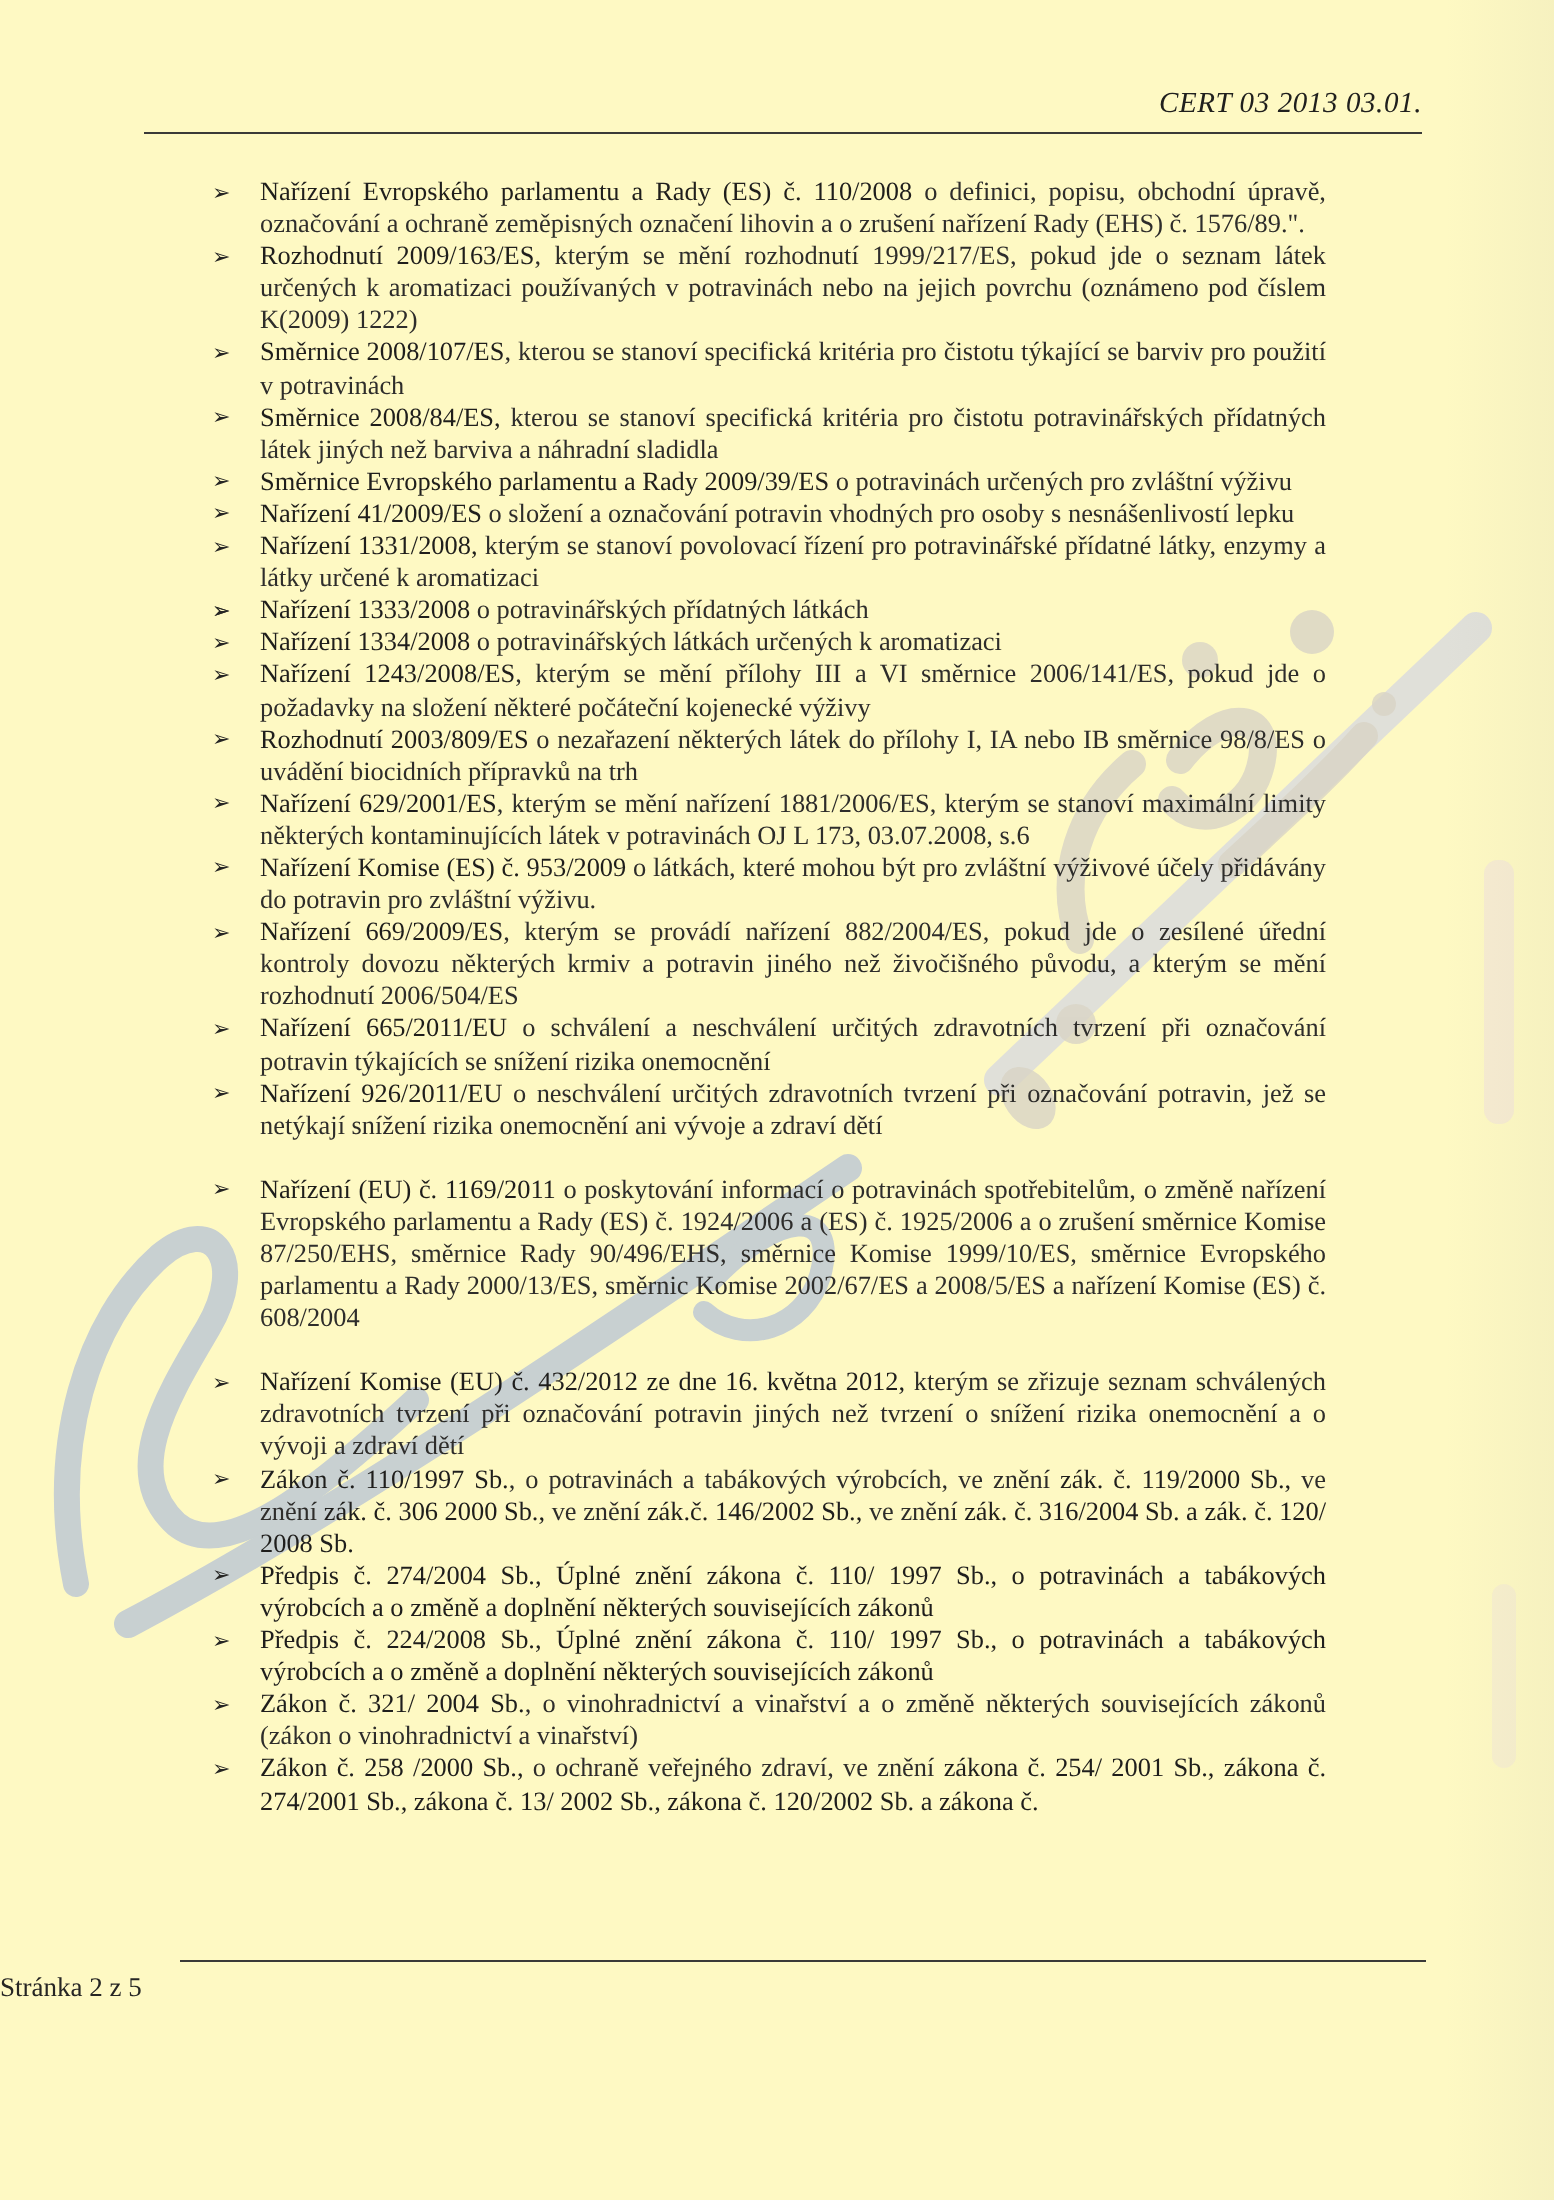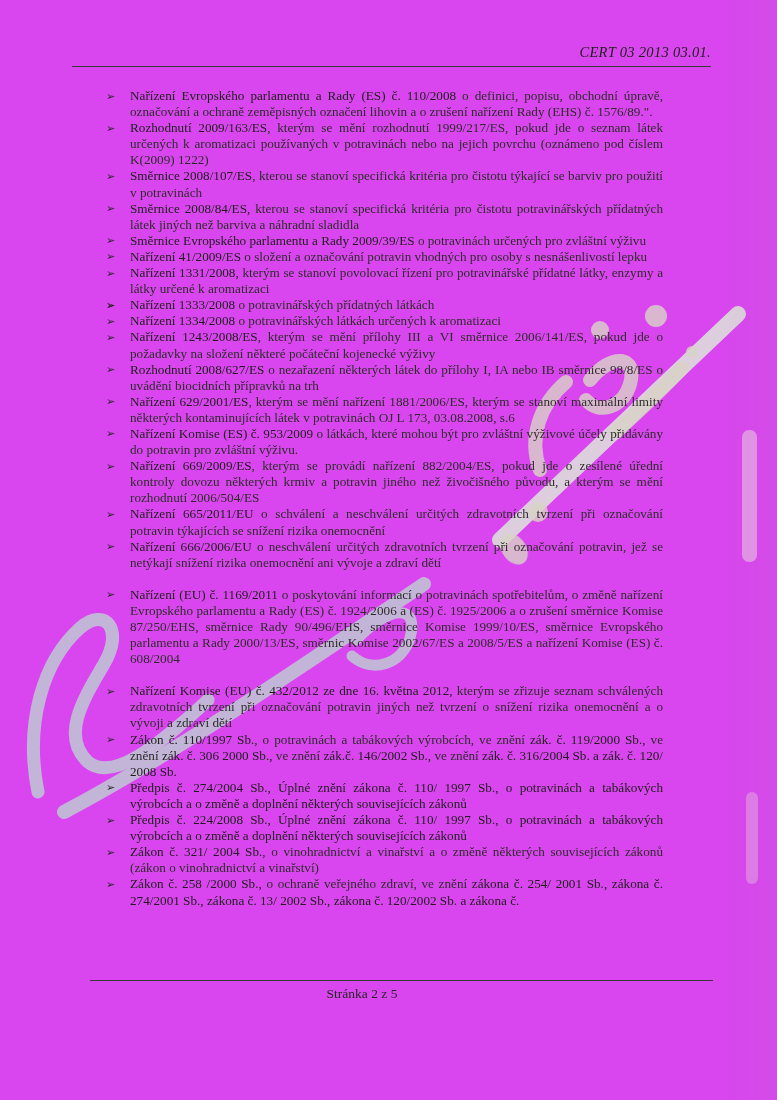--- a/index.html
+++ b/index.html
@@ -1,30 +1,30 @@
 <!DOCTYPE html>
 <html lang="cs"><head>
 <meta charset="utf-8">
 <style>
   html,body{margin:0;padding:0;}
   body{width:777px;height:1100px;background:#e9e9e7;font-family:"Liberation Serif","DejaVu Serif",serif;}
-  .page{position:relative;width:777px;height:1100px;background:#d946ef;overflow:hidden;}
+  .page{position:relative;width:777px;height:1100px;background:#fef9c3;overflow:hidden;}
   .page::after{content:"";position:absolute;inset:0;pointer-events:none;
     background:linear-gradient(to right, rgba(0,0,0,0) 93%, rgba(150,150,150,0.08));}
   .wm{position:absolute;left:0;top:0;z-index:0;pointer-events:none;}
   .hdr{position:absolute;top:44px;right:66px;z-index:1;font-style:italic;font-size:14.5px;color:#20201e;letter-spacing:.3px;}
   .hrule{position:absolute;top:66px;left:72px;right:66px;z-index:1;border-top:1.8px solid #3a3a38;}
   .content{position:absolute;top:88px;left:103px;width:560px;z-index:1;
     font-size:13.2px;line-height:16.1px;color:#2e2d2b;}
   .item{position:relative;padding-left:27px;text-align:justify;}
   .item.gap{margin-top:16px;}
   .bullet{position:absolute;left:3px;top:0.5px;font-size:11px;color:#262624;font-family:"DejaVu Sans",sans-serif;}
   .bb{font-weight:normal;color:#1f1e1c;}
   .frule{position:absolute;top:980px;left:90px;right:64px;z-index:1;border-top:1.6px solid #3a3a38;}
-  .ftr{position:absolute;top:986px;left:0;width:724px;z-index:1;text-align:center;font-size:13.5px;color:#262624;}
+  .ftr{position:absolute;top:986px;left:0;width:724px;z-index:1;font-size:13.5px;color:#262624;}
 </style>
 </head>
 <body>
 
 <div class="page">
 
   <svg class="wm" width="777" height="1100" viewBox="0 0 777 1100" aria-hidden="true">
     <g stroke-linecap="round" fill="none">
 
       <path d="M500,540 L738,314" stroke="#dddddb" stroke-width="16" opacity="0.9"></path>
@@ -61,26 +61,26 @@
       <div class="item"><span class="bullet">➢</span><span><span class="bb">Rozhodnutí 2009/163/ES</span><span>, kterým se mění rozhodnutí 1999/217/ES, pokud jde o seznam látek určených k aromatizaci používaných v potravinách nebo na jejich povrchu (oznámeno pod číslem K(2009) 1222)</span></span></div>
       <div class="item"><span class="bullet">➢</span><span><span class="bb">Směrnice 2008/107/ES</span><span>, kterou se stanoví specifická kritéria pro čistotu týkající se barviv pro použití v potravinách</span></span></div>
       <div class="item"><span class="bullet">➢</span><span><span class="bb">Směrnice 2008/84/ES,</span><span> kterou se stanoví specifická kritéria pro čistotu potravinářských přídatných látek jiných než barviva a náhradní sladidla</span></span></div>
       <div class="item"><span class="bullet">➢</span><span><span class="bb">Směrnice Evropského parlamentu a Rady 2009/39/ES</span><span> o potravinách určených pro zvláštní výživu</span></span></div>
       <div class="item"><span class="bullet">➢</span><span><span class="bb">Nařízení 41/2009/ES</span><span> o složení a označování potravin vhodných pro osoby s nesnášenlivostí lepku</span></span></div>
       <div class="item"><span class="bullet">➢</span><span><span class="bb">Nařízení 1331/2008,</span><span> kterým se stanoví povolovací řízení pro potravinářské přídatné látky, enzymy a látky určené k aromatizaci</span></span></div>
       <div class="item"><span class="bullet">➢</span></div>
       <div class="item"><span class="bullet">➢</span><span><span class="bb">Nařízení 1333/2008</span><span> o potravinářských přídatných látkách</span></span></div>
       <div class="item"><span class="bullet">➢</span><span><span class="bb">Nařízení 1334/2008</span><span> o potravinářských látkách určených k aromatizaci</span></span></div>
       <div class="item"><span class="bullet">➢</span><span><span class="bb">Nařízení 1243/2008/ES</span><span>, kterým se mění přílohy III a VI směrnice 2006/141/ES, pokud jde o požadavky na složení některé počáteční kojenecké výživy</span></span></div>
-      <div class="item"><span class="bullet">➢</span><span><span class="bb">Rozhodnutí 2008/627/ES</span><span> o nezařazení některých látek do přílohy I, IA nebo IB směrnice 98/8/ES o uvádění biocidních přípravků na trh</span></span></div>
-      <div class="item"><span class="bullet">➢</span><span><span class="bb">Nařízení 629/2001/ES</span><span>, kterým se mění nařízení 1881/2006/ES, kterým se stanoví maximální limity některých kontaminujících látek v potravinách  OJ L 173, 03.08.2008, s.6</span></span></div>
+      <div class="item"><span class="bullet">➢</span><span><span class="bb">Rozhodnutí 2003/809/ES</span><span> o nezařazení některých látek do přílohy I, IA nebo IB směrnice 98/8/ES o uvádění biocidních přípravků na trh</span></span></div>
+      <div class="item"><span class="bullet">➢</span><span><span class="bb">Nařízení 629/2001/ES</span><span>, kterým se mění nařízení 1881/2006/ES, kterým se stanoví maximální limity některých kontaminujících látek v potravinách  OJ L 173, 03.07.2008, s.6</span></span></div>
       <div class="item"><span class="bullet">➢</span><span><span class="bb">Nařízení Komise (ES) č. 953/2009</span><span> o látkách, které mohou být pro zvláštní výživové účely přidávány do potravin pro zvláštní výživu.</span></span></div>
       <div class="item"><span class="bullet">➢</span><span><span class="bb">Nařízení 669/2009/ES</span><span>, kterým se provádí nařízení  882/2004/ES, pokud jde o zesílené úřední kontroly dovozu některých krmiv a potravin jiného než živočišného původu, a kterým se mění rozhodnutí 2006/504/ES</span></span></div>
       <div class="item"><span class="bullet">➢</span><span><span class="bb">Nařízení 665/2011/EU</span><span> o schválení a neschválení určitých zdravotních tvrzení při označování potravin týkajících se snížení rizika onemocnění</span></span></div>
-      <div class="item"><span class="bullet">➢</span><span><span class="bb">Nařízení 666/2006/EU</span><span> o neschválení určitých zdravotních tvrzení při označování potravin, jež se netýkají snížení rizika onemocnění ani vývoje a zdraví dětí</span></span></div>
+      <div class="item"><span class="bullet">➢</span><span><span class="bb">Nařízení 926/2011/EU</span><span> o neschválení určitých zdravotních tvrzení při označování potravin, jež se netýkají snížení rizika onemocnění ani vývoje a zdraví dětí</span></span></div>
       <div class="item gap"><span class="bullet">➢</span><span><span class="bb">Nařízení (EU) č. 1169/2011</span><span>  o poskytování informací o potravinách spotřebitelům, o změně nařízení Evropského parlamentu a Rady (ES) č. 1924/2006 a (ES) č. 1925/2006 a o zrušení směrnice Komise 87/250/EHS, směrnice Rady 90/496/EHS, směrnice Komise 1999/10/ES, směrnice Evropského parlamentu a Rady 2000/13/ES, směrnic Komise 2002/67/ES a 2008/5/ES a nařízení Komise (ES) č. 608/2004</span></span></div>
       <div class="item gap"><span class="bullet">➢</span><span><span class="bb">Nařízení Komise (EU) č. 432/2012  ze dne 16. května 2012,</span><span> kterým se zřizuje seznam schválených zdravotních tvrzení při označování potravin jiných než tvrzení o snížení rizika onemocnění a o vývoji a zdraví dětí</span></span></div>
       <div class="item"><span class="bullet">➢</span><span><span class="bb">Zákon č. 110/1997 Sb.</span><span>, o potravinách a tabákových výrobcích, ve znění </span><span class="bb">zák. č. 119/2000 Sb.,</span><span> ve znění </span><span class="bb">zák. č. 306 2000 Sb.,</span><span> ve znění </span><span class="bb">zák.č. 146/2002 Sb.,</span><span> ve znění </span><span class="bb">zák. č. 316/2004 Sb. a zák. č. 120/ 2008 Sb.</span></span></div>
       <div class="item"><span class="bullet">➢</span><span><span class="bb">Předpis č. 274/2004 Sb., Úplné znění zákona č. 110/ 1997 Sb., o potravinách a tabákových výrobcích a o změně a doplnění některých souvisejících zákonů</span></span></div>
       <div class="item"><span class="bullet">➢</span><span><span class="bb">Předpis č. 224/2008 Sb., Úplné znění zákona č. 110/ 1997 Sb., o potravinách a tabákových výrobcích a o změně a doplnění některých souvisejících zákonů</span></span></div>
       <div class="item"><span class="bullet">➢</span><span><span class="bb">Zákon č. 321/ 2004 Sb.</span><span>, o vinohradnictví a vinařství a o změně některých souvisejících zákonů (zákon o vinohradnictví a vinařství)</span></span></div>
       <div class="item"><span class="bullet">➢</span><span><span class="bb">Zákon č. 258 /2000 Sb.,</span><span> o ochraně veřejného zdraví, ve znění </span><span class="bb">zákona č. 254/ 2001 Sb., zákona č. 274/2001 Sb., zákona č. 13/ 2002 Sb., zákona č. 120/2002 Sb. a zákona č.</span></span></div>
     </div>
 
   <div class="frule"></div>

